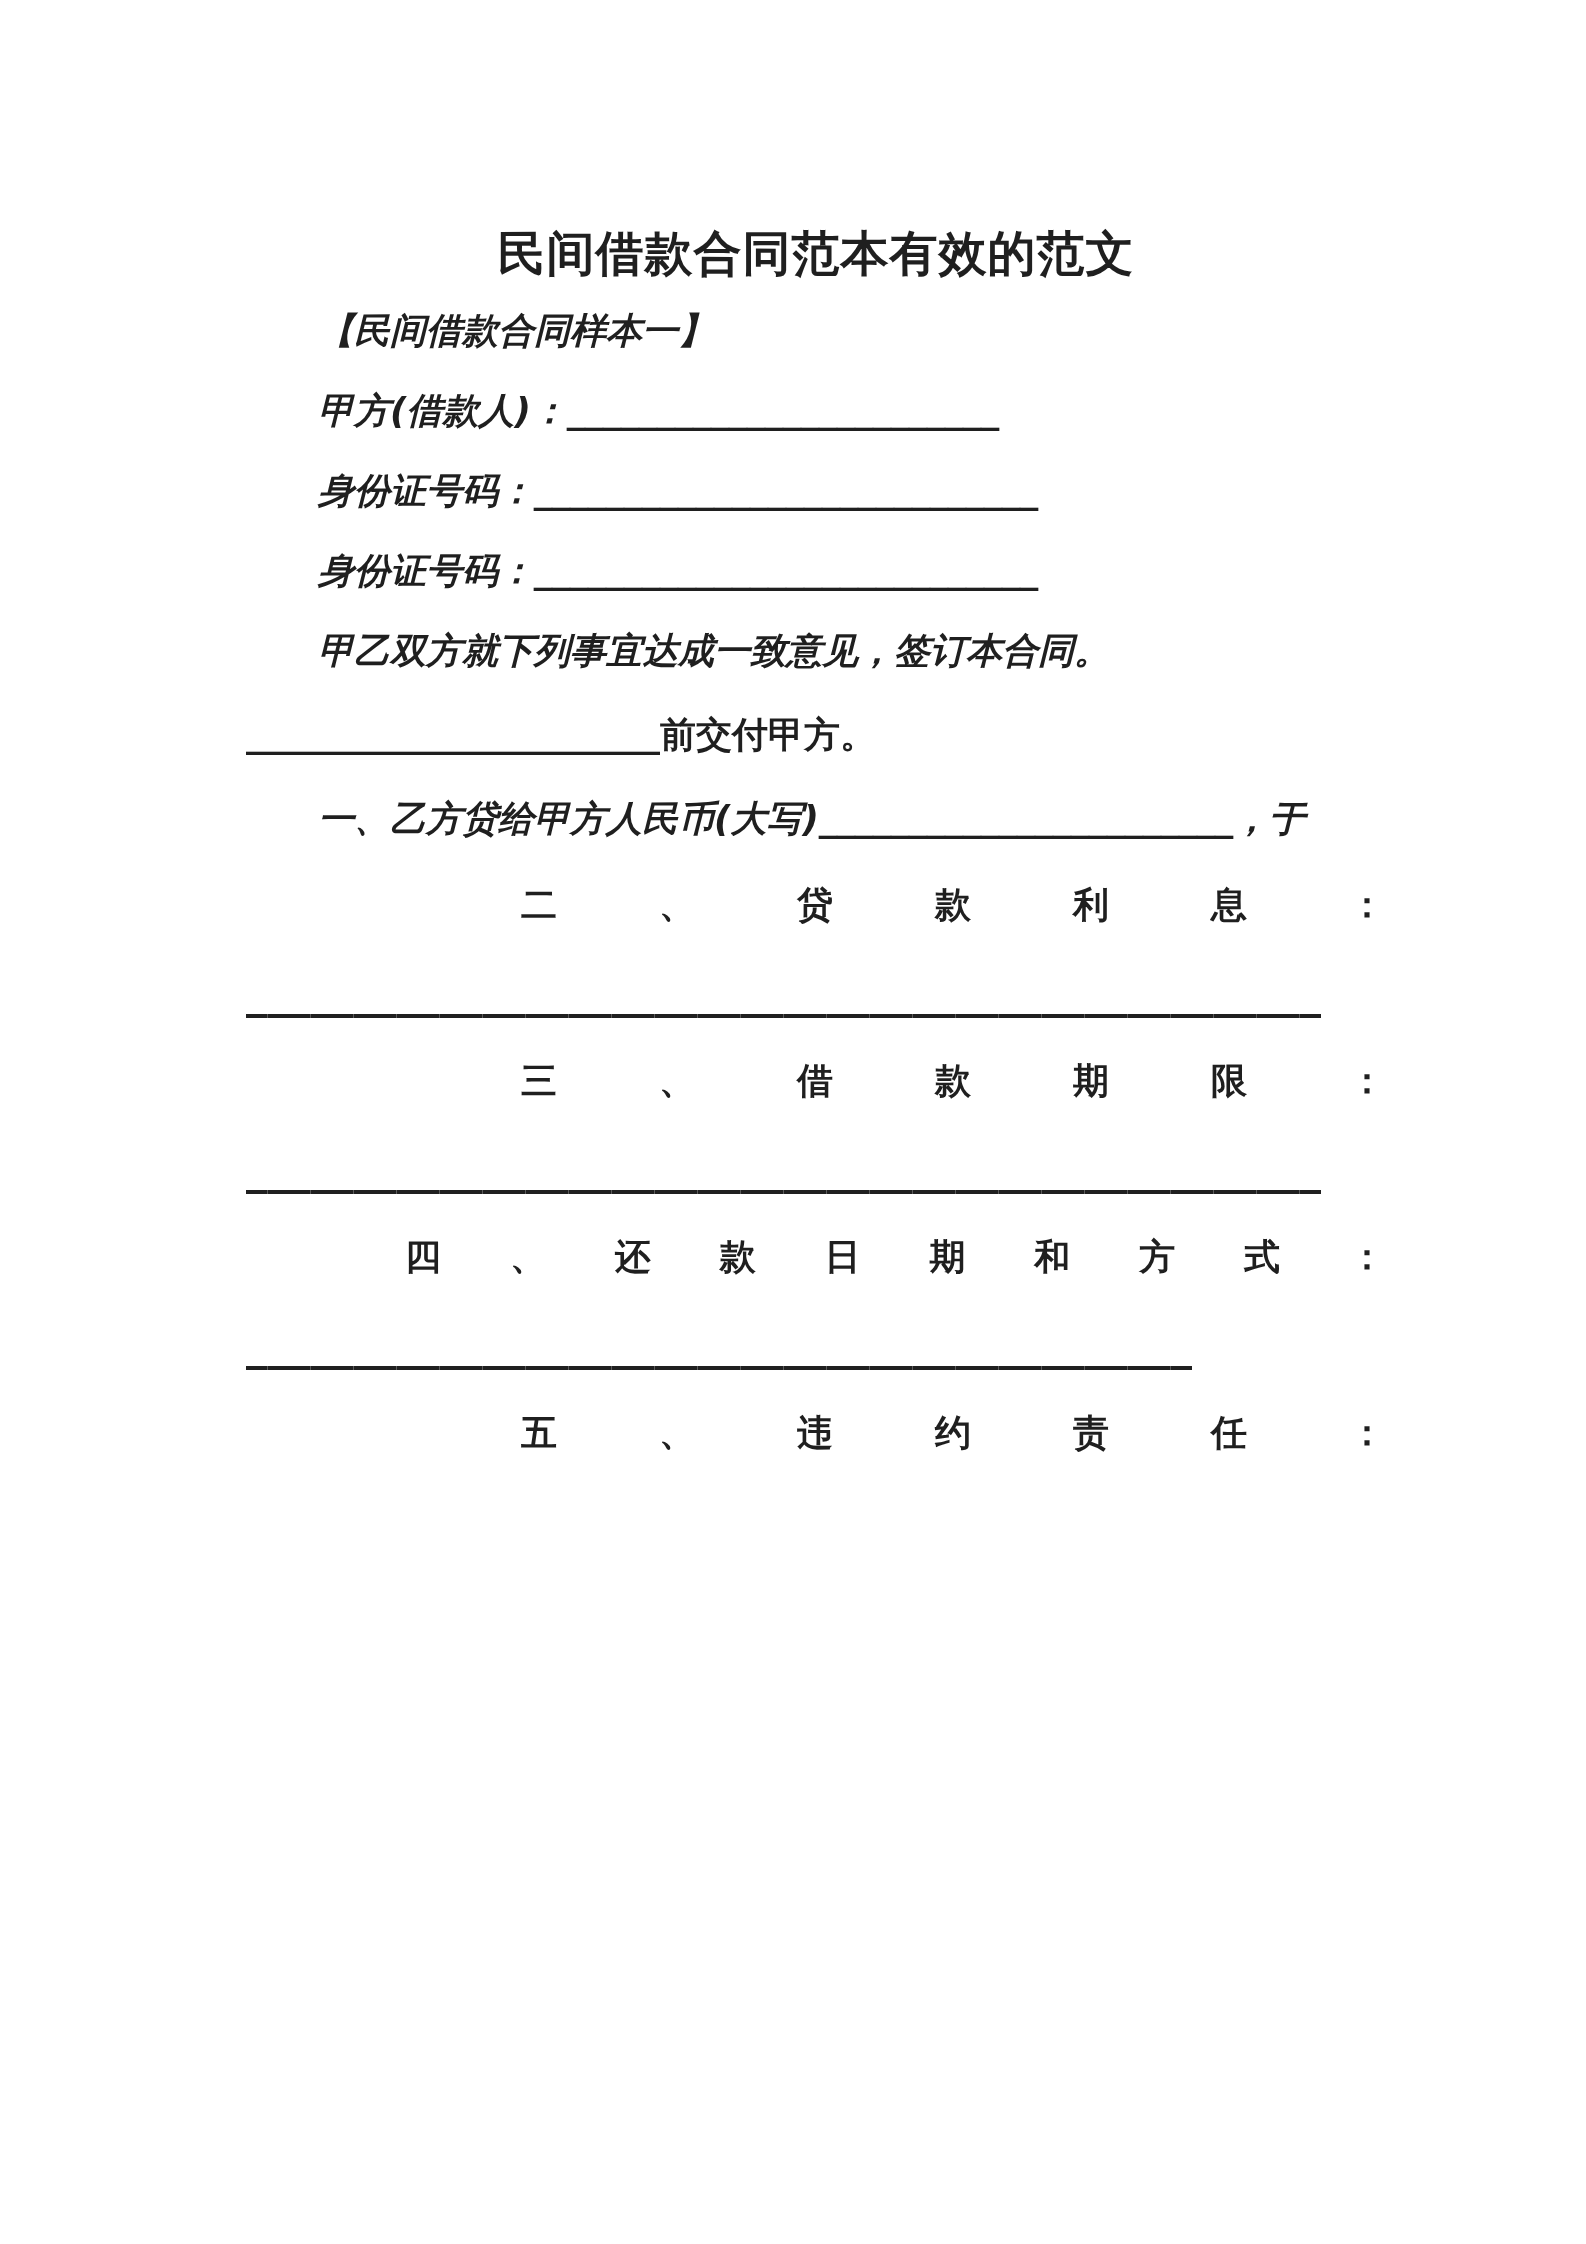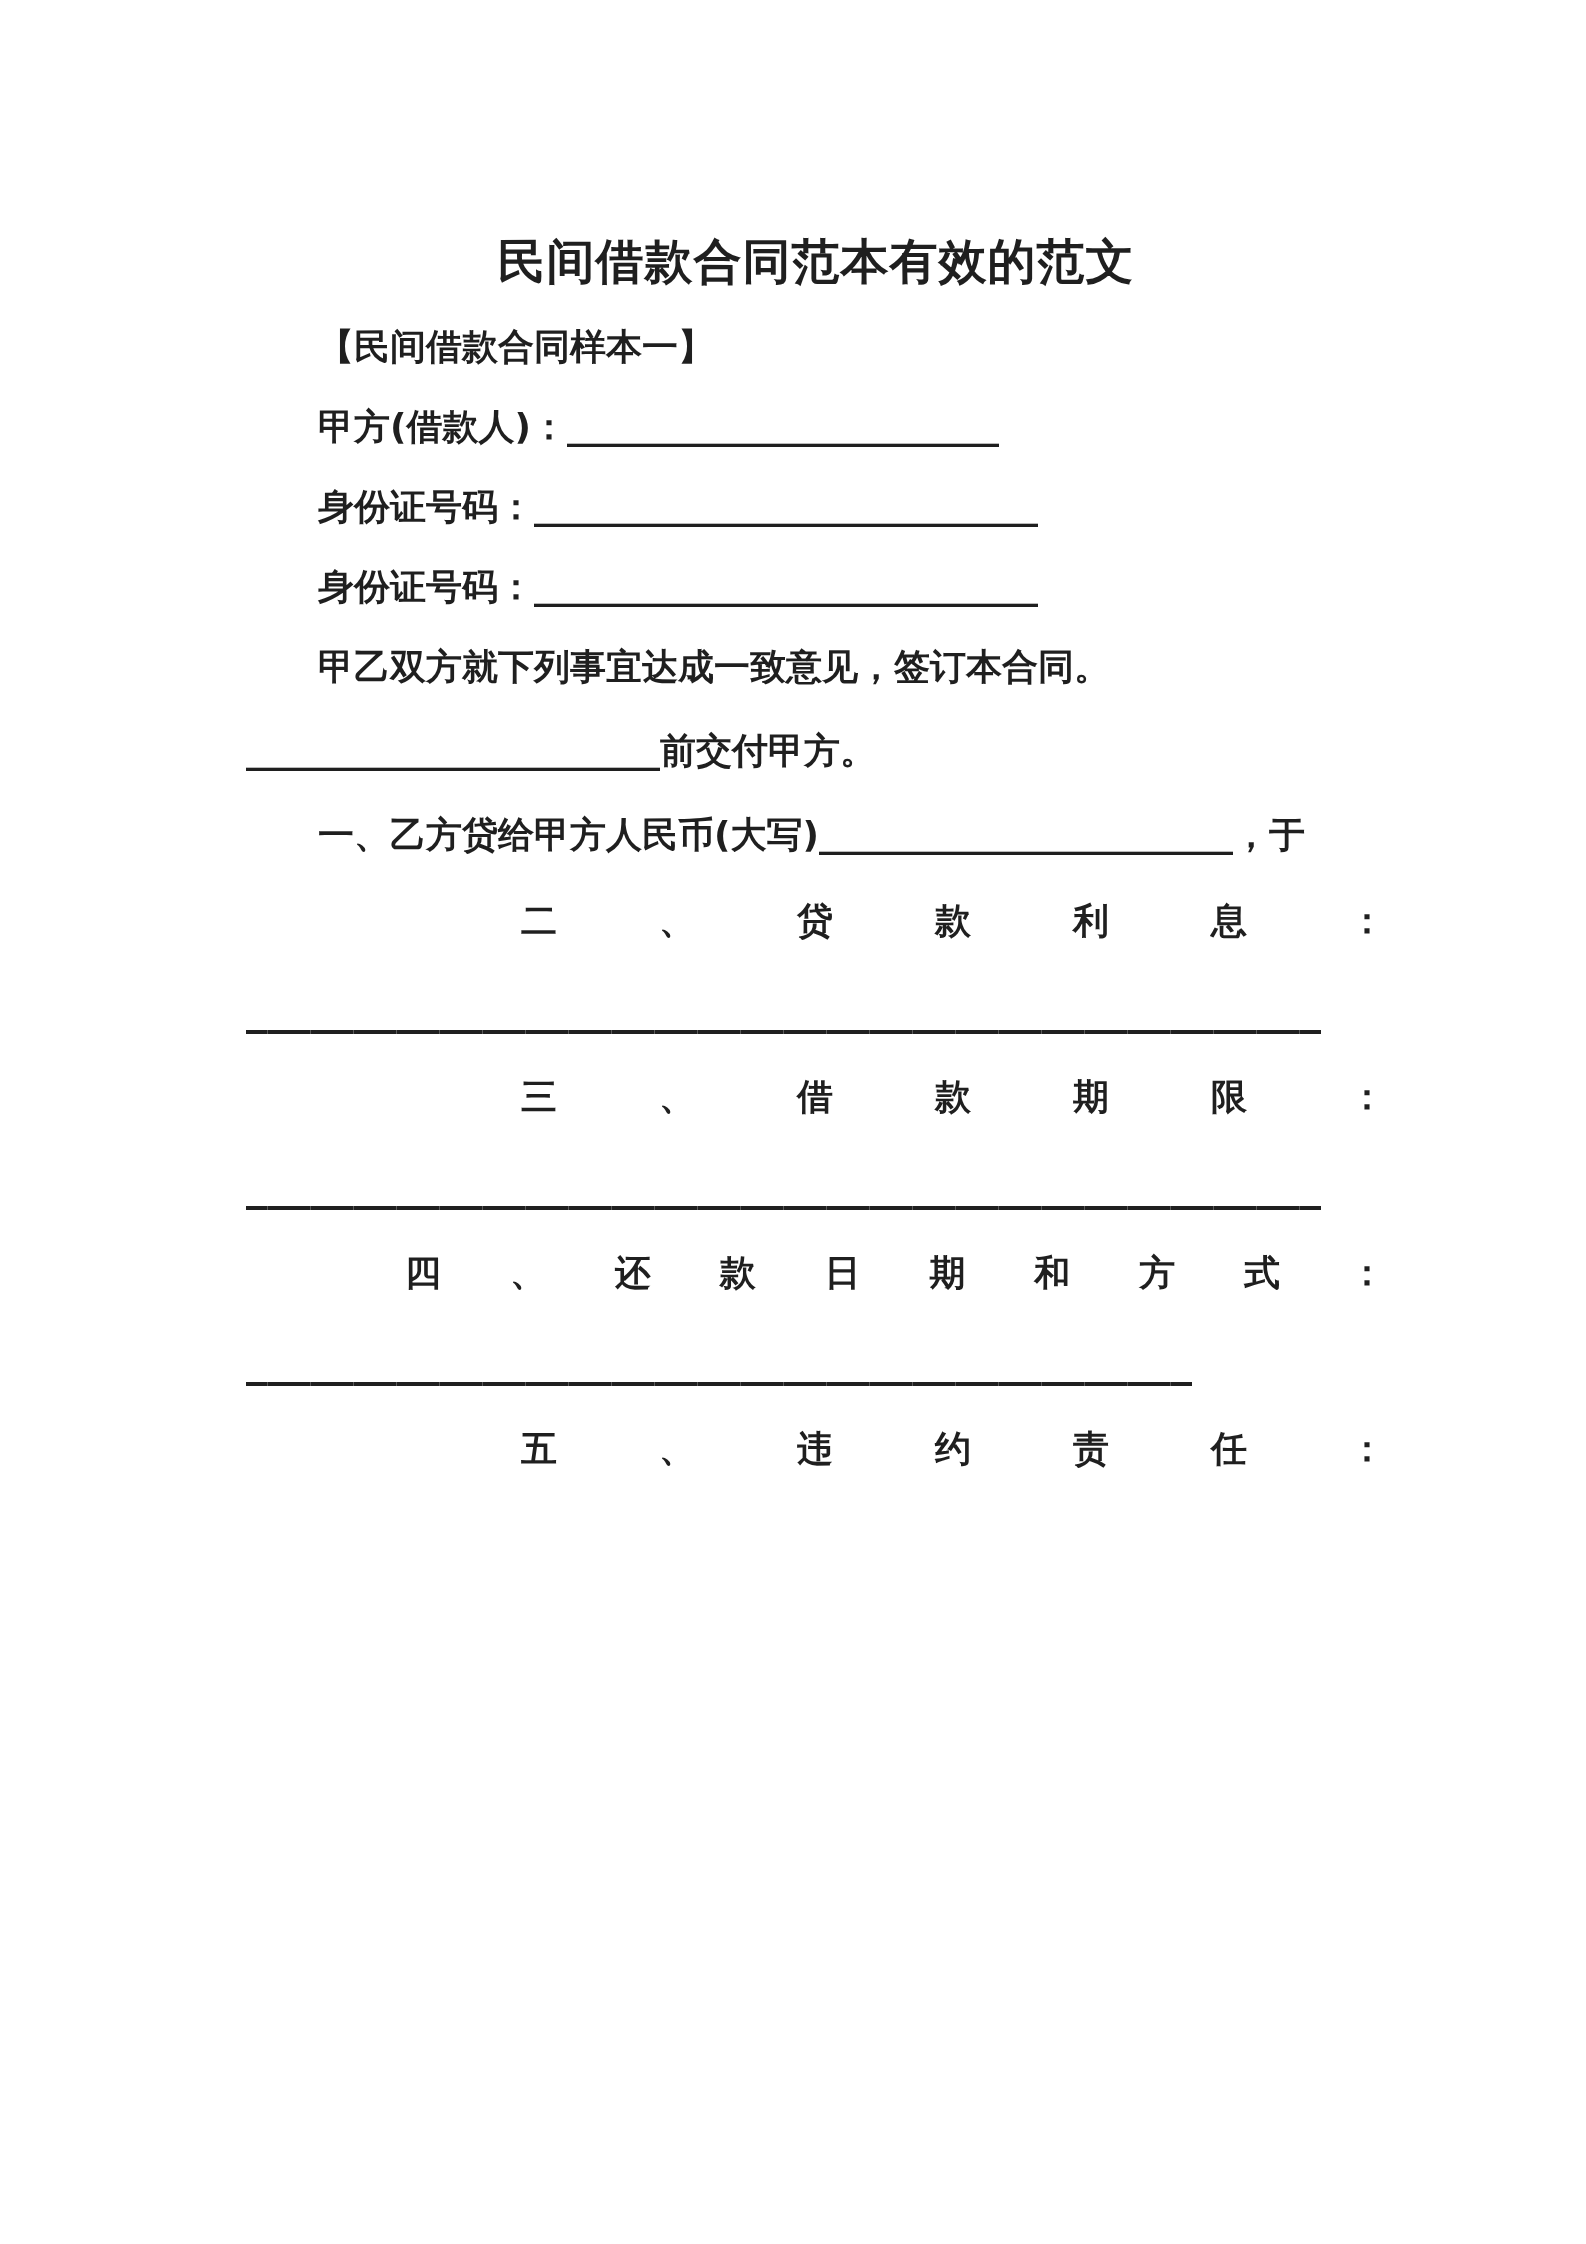--- a/index.html
+++ b/index.html
@@ -13,41 +13,42 @@
     height: 2244px;
     background: #ffffff;
     overflow: hidden;
     box-sizing: border-box;
     padding: 215px 200px 0 246px;
     font-family: "DejaVu Sans", "Liberation Sans", sans-serif;
     font-weight: bold;
     color: #1f1f1f;
   }
   .title {
-    margin: 16px;
+    margin: 8px;
     font-size: 48px;
     line-height: 60px;
     text-align: center;
     font-weight: bold;
     letter-spacing: 1px;
   }
   .intro {
     margin: 121px 0 0 0;
     font-size: 36px;
     line-height: 90px;
     text-indent: 72px;
     text-align: justify;
   }
   .line {
     font-size: 36px;
     line-height: 80px;
     white-space: nowrap;
   }
   .indent {
     padding-left: 72px;
+    font-style: italic;
   }
   .clause-one .line {
     line-height: 84px;
   }
   .clause-one {
     margin-top: 2px;
   }
   .spread {
     display: flex;
     justify-content: space-between;

